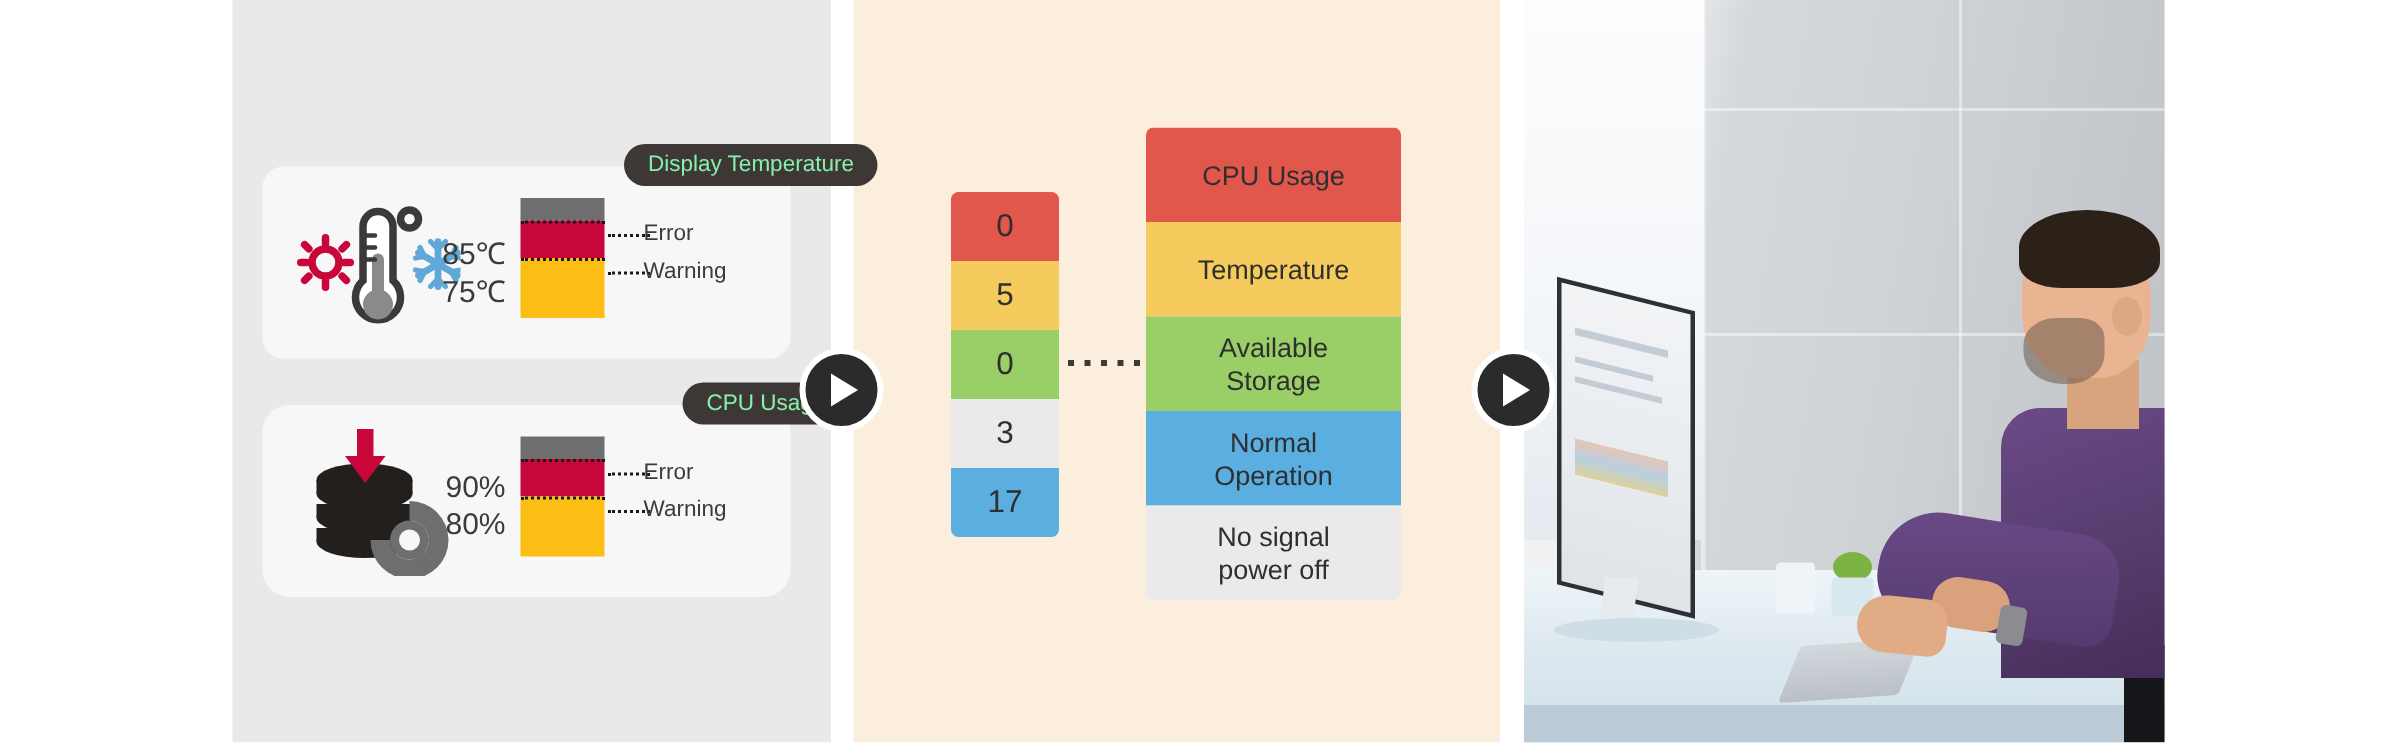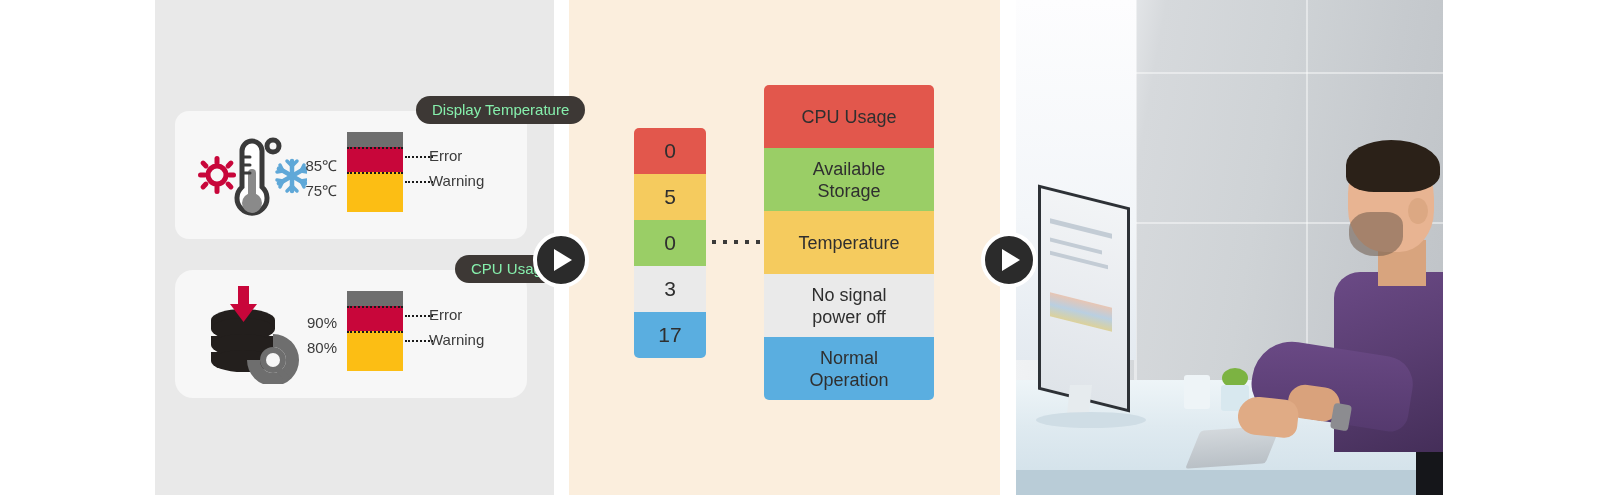--- a/index.html
+++ b/index.html
@@ -80,21 +80,21 @@
   .thresh {
     position: absolute;
     left: 130px;
     top: 18px;
     width: 215px;
     height: 95px;
   }
   .thresh .val {
     position: absolute;
     right: 183px;
-    font-size: 15px;
+    font-size: 20px;
     color: #3b3b3b;
     white-space: nowrap;
   }
   .thresh .val.err  { top: 26px; }
   .thresh .val.warn { top: 51px; margin-left: 27px; }
 
   .bar {
     position: absolute;
     left: 42px;
     top: 3px;
@@ -462,24 +462,24 @@
   <div id="connector-dots">
     <span></span>
       <span></span>
       <span></span>
       <span></span>
       <span></span>
   </div>
 
   <div id="label-column">
     <div class="label-cell" style="background: rgb(226, 87, 76);">CPU Usage</div>
+    <div class="label-cell" style="background: rgb(245, 203, 94);">Temperature</div>
     <div class="label-cell" style="background: rgb(154, 206, 102);">Available<br>Storage</div>
-    <div class="label-cell" style="background: rgb(245, 203, 94);">Temperature</div>
+    <div class="label-cell" style="background: rgb(90, 174, 224);">Normal<br>Operation</div>
     <div class="label-cell" style="background: rgb(234, 234, 234);">No signal<br>power off</div>
-    <div class="label-cell" style="background: rgb(90, 174, 224);">Normal<br>Operation</div>
   </div>
 </div>
 
 <div class="panel" id="panel-photo">
   <div class="ph" id="ph-wall"></div>
   <div class="ph wall-line" id="wl-v1"></div>
   <div class="ph wall-line" id="wl-v2"></div>
   <div class="ph wall-line" id="wl-h1"></div>
   <div class="ph wall-line" id="wl-h2"></div>
   <div class="ph" id="ph-window"></div>

